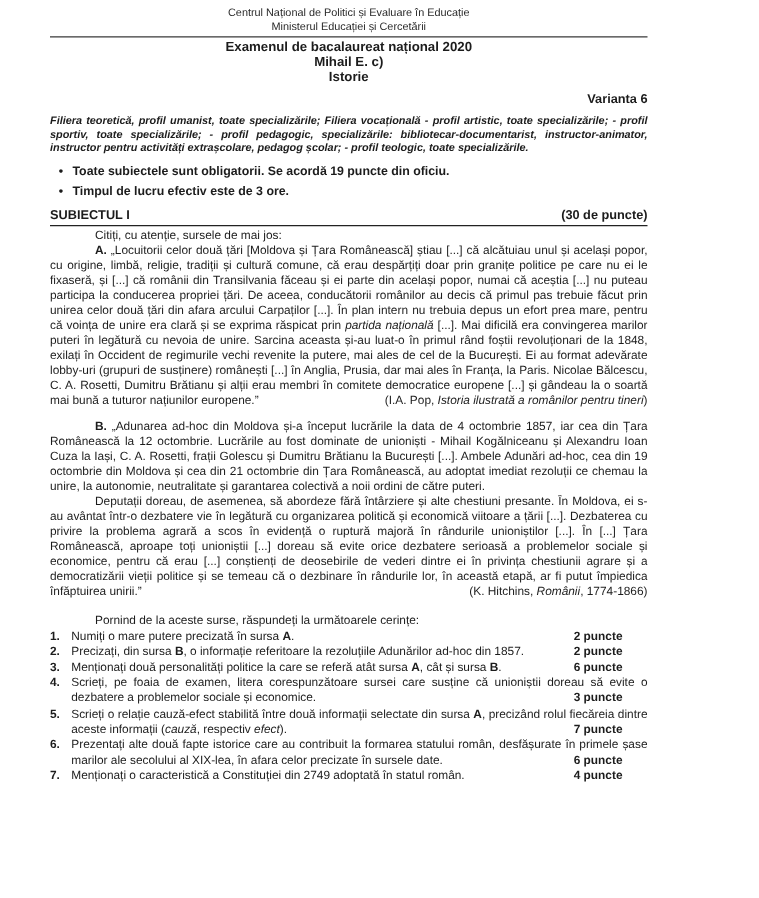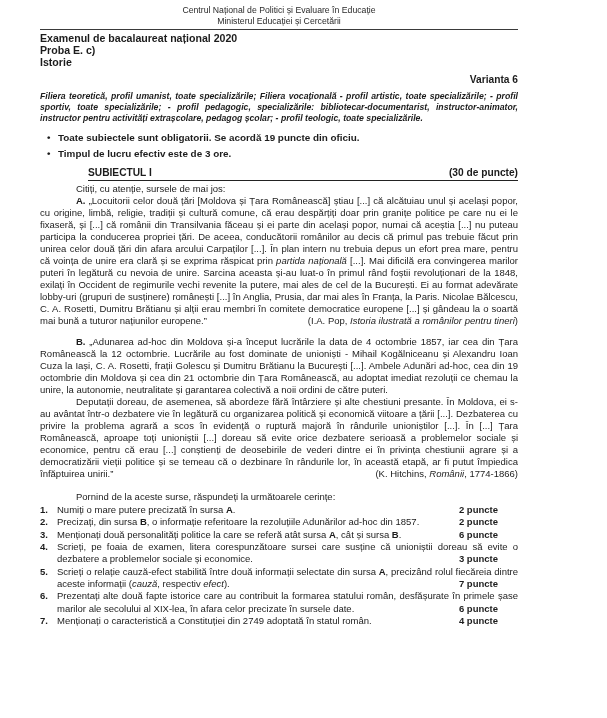--- a/index.html
+++ b/index.html
@@ -5,34 +5,34 @@
   html,body { margin:0; padding:0; background:#ffffff; }
   .page {
     width:607px; height:718px; background:#ffffff; overflow:hidden;
     font-family:"Liberation Sans", sans-serif; color:#1c1c1c; position:relative;
   }
   .inner { width:478px; margin-left:40px; padding-top:5px; }
 
   .doc-header { text-align:center; font-size:8.7px; line-height:10.5px; color:#2a2a2a; }
   .rule { border:none; border-top:1px solid #3a3a3a; margin:3px 0 2px 0; }
 
-  .title-block { font-weight:bold; font-size:10.6px; line-height:11.8px; margin-top:3px; }
+  .title-block { text-align:center; font-weight:bold; font-size:10.6px; line-height:11.8px; margin-top:3px; }
   .variant { text-align:right; font-weight:bold; font-size:10.2px; margin-top:6px; }
 
   .filiera { font-size:8.7px; line-height:10.6px; font-weight:bold; font-style:italic;
              text-align:justify; margin-top:6px; }
 
   .notes { margin:7px 0 0 0; padding:0 0 0 7px; list-style:none;
            font-weight:bold; font-size:9.9px; }
   .notes li { line-height:16px; }
   .bullet { display:inline-block; width:11px; font-weight:bold; }
 
   .section-line { display:flex; justify-content:space-between; align-items:flex-start;
                   font-weight:bold; font-size:10.2px; line-height:12px;
-                  border-bottom:1.6px solid #222; margin-top:5px; padding-bottom:1px;margin-left:48px; }
+                  border-bottom:1.6px solid #222; margin-top:5px; padding-bottom:1px; }
 
   .para { margin:0; font-size:9.5px; line-height:12px; text-align:justify; overflow:hidden; }
   .indent { text-indent:36px; }
   .gap-top { margin-top:9px; }
   .attr { float:right; text-indent:0; }
 
   .intro { margin-top:2px; }
   .prompt { margin-top:11px; }
 
   .questions { margin-top:1px; }
@@ -52,21 +52,21 @@
 
     <div class="doc-header">
       <div>Centrul Național de Politici și Evaluare în Educație</div>
       <div>Ministerul Educației și Cercetării</div>
     </div>
 
     <hr class="rule">
 
     <div class="title-block">
       <div>Examenul de bacalaureat național 2020</div>
-      <div>Proba E. c)</div>
+      <div>Mihail E. c)</div>
       <div>Istorie</div>
     </div>
 
     <div class="variant">Varianta 6</div>
 
     <div class="filiera">Filiera teoretică, profil umanist, toate specializările; Filiera vocațională - profil artistic, toate specializările; - profil sportiv, toate specializările; - profil pedagogic, specializările: bibliotecar-documentarist, instructor-animator, instructor pentru activități extrașcolare, pedagog școlar; - profil teologic, toate specializările.</div>
 
     <ul class="notes">
       <li>
         <span class="bullet">•</span><span>Toate subiectele sunt obligatorii. Se acordă 19 puncte din oficiu.</span>

